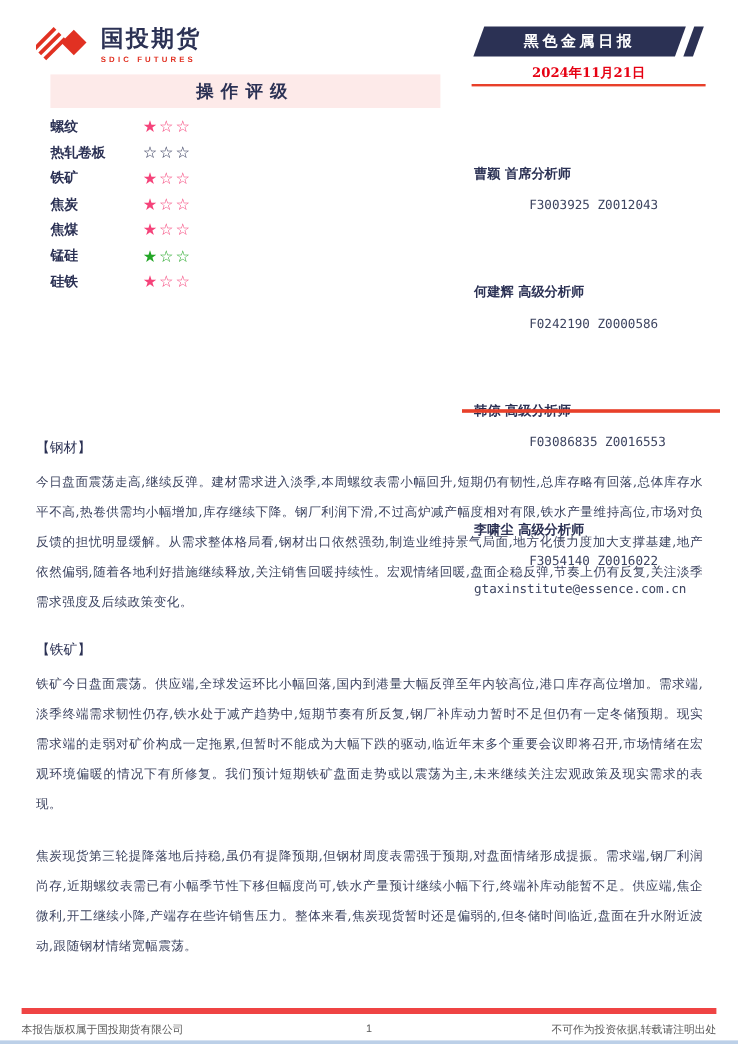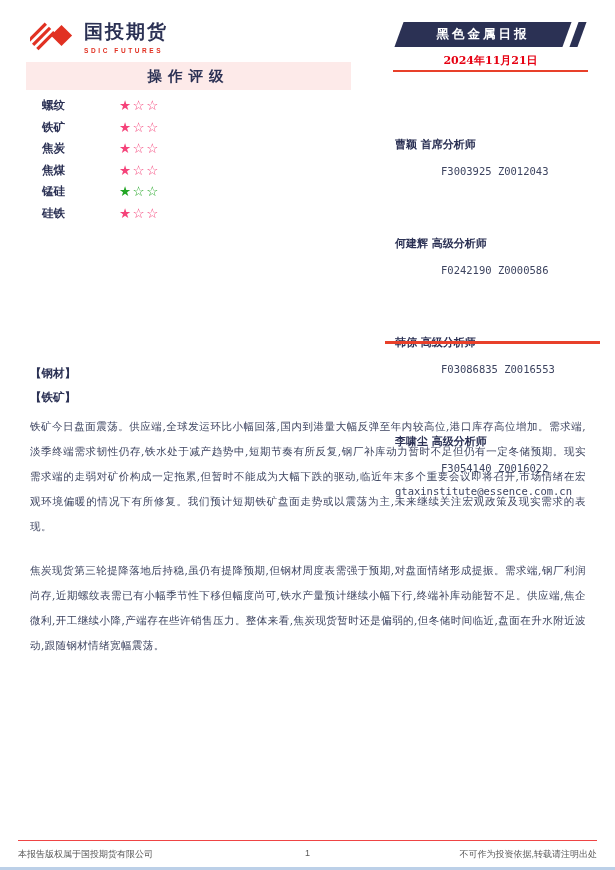--- a/index.html
+++ b/index.html
@@ -34,21 +34,21 @@
   }
   .date-line {
     position:absolute; left:393px; top:53px; width:195px;
     text-align:center; font-size:11px; font-weight:bold;
     font-family:"DejaVu Serif", serif;
   }
   .date-underline { position:absolute; left:393px; top:70px; width:195px; height:2px; }
 
   
   .ratings-band {
-    position:absolute; left:26px; top:62px; width:325px; height:28px;
+    position:absolute; left:42px; top:62px; width:325px; height:28px;
     display:flex; align-items:center; justify-content:center;
     font-size:14.5px; font-weight:bold; color:#2b3154; letter-spacing:6px;
     font-family:"DejaVu Serif", serif;
   }
   .ratings-list { position:absolute; left:30px; top:95px; width:325px; }
   .rating-row { display:flex; align-items:center; height:21.5px;margin-left:12px; }
   .rating-label {
     width:77px; font-size:11.5px; font-weight:bold; color:#2b3154;
     font-family:"DejaVu Serif", serif;
   }
@@ -72,33 +72,33 @@
   }
   .an-email {
     font-size:10.5px; color:#3d4460; height:20px; line-height:20px;
     font-family:"DejaVu Sans Mono", monospace; text-decoration:none;
   }
   .email-underline { position:absolute; left:385px; top:341px; width:215px; height:2.5px; }
 
   
   .sections { position:absolute; left:30px; top:366px; width:556px; }
   .sec-title {
-    font-size:11.5px; font-weight:bold; color:#2b3154; margin-bottom:9px;
+    font-size:11.5px; font-weight:normal; color:#2b3154; margin-bottom:9px;
     font-family:"DejaVu Serif", serif;
   }
   .sec-body {
     font-size:10.5px; color:#3d4460; line-height:25px; text-align:justify;
     letter-spacing:0.4px; margin-bottom:19px;
     font-family:"DejaVu Serif", serif;
   }
 
   
   .footer {
     position:absolute; left:18px; right:18px; top:840px;
-    border-top:1px solid #ef4444; padding-top:7px;
+    border-top:5px solid #ef4444; padding-top:7px;
     display:flex; justify-content:space-between;
     font-size:9px; color:#595959;
   }
   .footer-page { position:absolute; left:0; right:0; text-align:center; }
   .bottom-line { position:absolute; left:0; right:0; bottom:0; height:3px; }
 </style>
 </head>
 <body>
 
 <div class="logo-wrap">
@@ -125,20 +125,24 @@
 <div class="date-underline" style="background-color: rgb(232, 64, 42);"></div>
 
 <div class="ratings-band" style="background-color: rgb(253, 234, 233);">操作评级</div>
 
 <div class="ratings-list">
   <div class="rating-row">
     <span class="rating-label">螺纹</span>
     <span class="rating-stars" style="color: rgb(245, 67, 122);">★☆☆</span>
   </div>
   <div class="rating-row">
+    <span class="rating-label">热轧卷板</span>
+    <span class="rating-stars" style="color: rgb(43, 49, 84);">☆☆☆</span>
+  </div>
+  <div class="rating-row">
     <span class="rating-label">铁矿</span>
     <span class="rating-stars" style="color: rgb(245, 67, 122);">★☆☆</span>
   </div>
   <div class="rating-row">
     <span class="rating-label">焦炭</span>
     <span class="rating-stars" style="color: rgb(245, 67, 122);">★☆☆</span>
   </div>
   <div class="rating-row">
     <span class="rating-label">焦煤</span>
     <span class="rating-stars" style="color: rgb(245, 67, 122);">★☆☆</span>
@@ -162,20 +166,21 @@
   <div class="an-ids">F03086835 Z0016553</div>
   <div class="an-name">李啸尘 高级分析师</div>
   <div class="an-ids">F3054140 Z0016022</div>
   <a class="an-email" href="#">gtaxinstitute@essence.com.cn</a>
 </div>
 <div class="email-underline" style="background-color: rgb(232, 64, 42);"></div>
 
 <div class="sections">
   <div>
     <div class="sec-title">【钢材】</div>
+    <div class="sec-body">今日盘面震荡走高,继续反弹。建材需求进入淡季,本周螺纹表需小幅回升,短期仍有韧性,总库存略有回落,总体库存水平不高,热卷供需均小幅增加,库存继续下降。钢厂利润下滑,不过高炉减产幅度相对有限,铁水产量维持高位,市场对负反馈的担忧明显缓解。从需求整体格局看,钢材出口依然强劲,制造业维持景气局面,地方化债力度加大支撑基建,地产依然偏弱,随着各地利好措施继续释放,关注销售回暖持续性。宏观情绪回暖,盘面企稳反弹,节奏上仍有反复,关注淡季需求强度及后续政策变化。</div>
   </div>
   <div>
     <div class="sec-title">【铁矿】</div>
     <div class="sec-body">铁矿今日盘面震荡。供应端,全球发运环比小幅回落,国内到港量大幅反弹至年内较高位,港口库存高位增加。需求端,淡季终端需求韧性仍存,铁水处于减产趋势中,短期节奏有所反复,钢厂补库动力暂时不足但仍有一定冬储预期。现实需求端的走弱对矿价构成一定拖累,但暂时不能成为大幅下跌的驱动,临近年末多个重要会议即将召开,市场情绪在宏观环境偏暖的情况下有所修复。我们预计短期铁矿盘面走势或以震荡为主,未来继续关注宏观政策及现实需求的表现。</div>
   </div>
   <div>
     <div class="sec-body">焦炭现货第三轮提降落地后持稳,虽仍有提降预期,但钢材周度表需强于预期,对盘面情绪形成提振。需求端,钢厂利润尚存,近期螺纹表需已有小幅季节性下移但幅度尚可,铁水产量预计继续小幅下行,终端补库动能暂不足。供应端,焦企微利,开工继续小降,产端存在些许销售压力。整体来看,焦炭现货暂时还是偏弱的,但冬储时间临近,盘面在升水附近波动,跟随钢材情绪宽幅震荡。</div>
   </div>
 </div>
 

